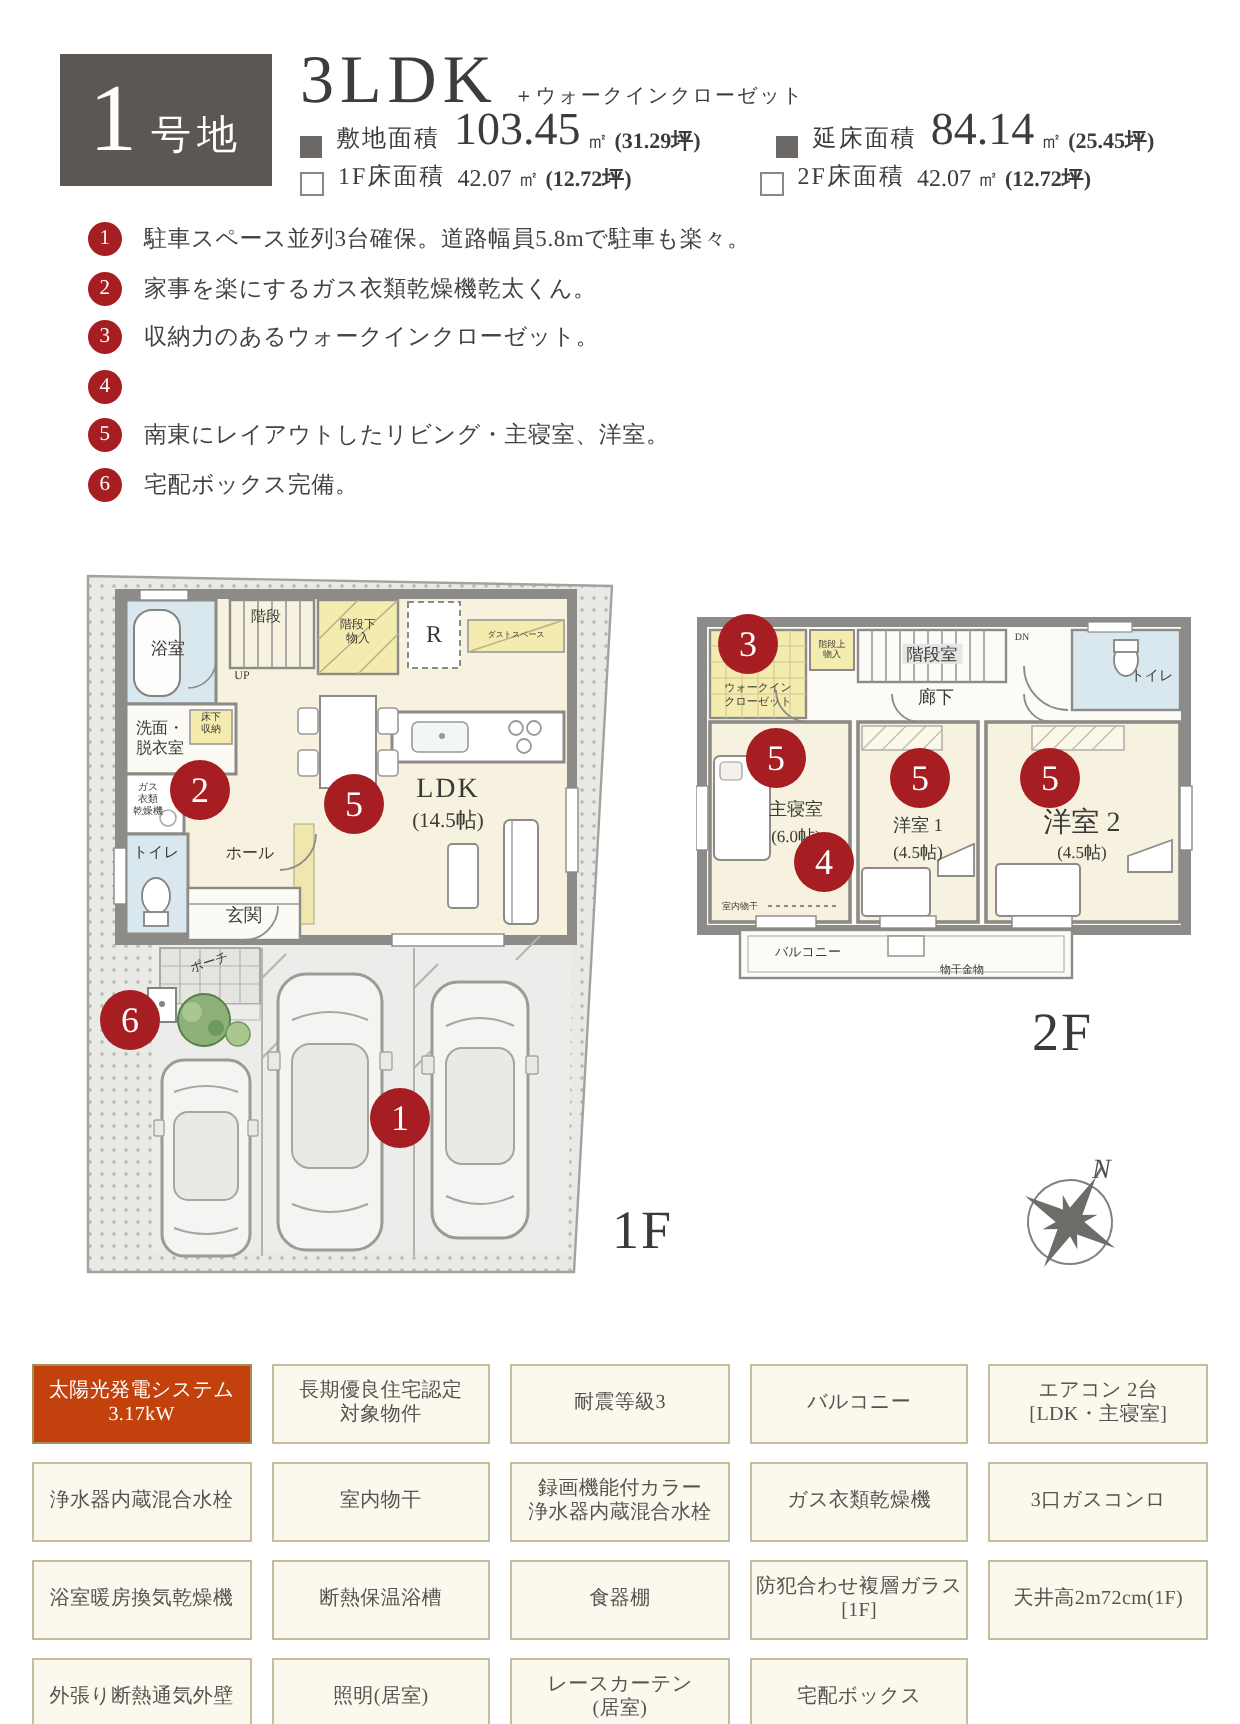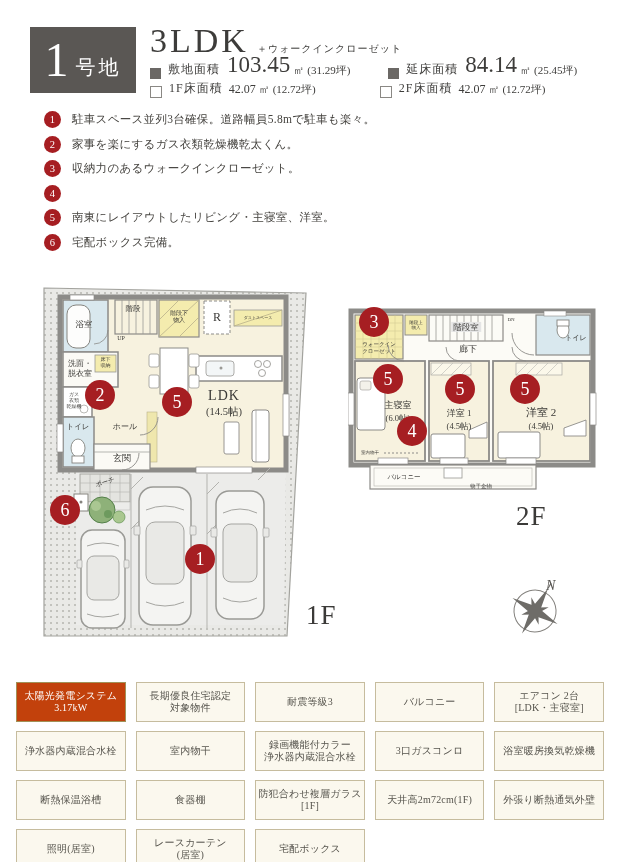--- a/index.html
+++ b/index.html
@@ -18,21 +18,21 @@
   .area-row1{left:150px;top:52px;gap:38px;}
   .area-row2{left:150px;top:80px;gap:64px;}
   .area-item{display:flex;align-items:flex-end;gap:3px;}
   .sq{width:11px;height:11px;display:inline-block;background:#6b6865;margin-right:4px;
       position:relative;top:1px;}
   .sq.outline{background:#fff;border:1px solid #8a8884;width:10px;height:10px;}
   .area-label{font-size:12px;letter-spacing:1px;}
   .v-lg{font-size:23px;margin-left:4px;}
   .v-sm{font-size:12px;margin-left:3px;}
   .unit{font-size:11px;}
-  .tsubo{font-size:11px;}
+  .tsubo{font-size:11px;font-weight:bold;}
 
   
   .features{position:absolute;left:44px;top:111px;display:flex;flex-direction:column;gap:7.5px;}
   .feature{display:flex;align-items:center;gap:11px;font-size:11.5px;color:#45433f;letter-spacing:0.3px;}
   .fbadge{width:17px;height:17px;border-radius:50%;background:#a61e22;color:#fff;flex:none;
           display:flex;align-items:center;justify-content:center;font-size:10.5px;}
 
   
   .plan{position:absolute;}
   #plan1{left:18px;top:284px;width:292px;height:356px;}
@@ -364,21 +364,21 @@
     <div class="plan-label" style="left:68px;top:17px;font-size:4.5px;">階段上
 物入</div>
     <div class="plan-label" style="left:118px;top:19px;font-size:8.5px;background:#e5e5e5;padding:0 2px;">階段室</div>
     <div class="plan-label" style="left:163px;top:12px;font-size:5px;">DN</div>
     <div class="plan-label" style="left:120px;top:41px;font-size:9px;">廊下</div>
     <div class="plan-label" style="left:228px;top:30px;font-size:7px;">トイレ</div>
     <div class="plan-label" style="left:50px;top:97px;font-size:9px;">主寝室</div>
     <div class="plan-label" style="left:50px;top:110px;font-size:8.5px;">(6.0帖)</div>
     <div class="plan-label" style="left:111px;top:105px;font-size:9px;">洋室 1</div>
     <div class="plan-label" style="left:111px;top:118px;font-size:8.5px;">(4.5帖)</div>
-    <div class="plan-label" style="left:193px;top:105px;font-size:11px;">洋室 2</div>
+    <div class="plan-label" style="left:193px;top:105px;font-size:14px;">洋室 2</div>
     <div class="plan-label" style="left:193px;top:118px;font-size:8.5px;">(4.5帖)</div>
     <div class="plan-label" style="left:22px;top:145px;font-size:4.5px;">室内物干</div>
     <div class="plan-label" style="left:56px;top:169px;font-size:6.5px;">バルコニー</div>
     <div class="plan-label" style="left:133px;top:178px;font-size:5.5px;">物干金物</div>
 
     <div class="pbadge" style="left:26px;top:14px;">3</div>
     <div class="pbadge" style="left:40px;top:71px;">5</div>
     <div class="pbadge" style="left:64px;top:123px;">4</div>
     <div class="pbadge" style="left:112px;top:81px;">5</div>
     <div class="pbadge" style="left:177px;top:81px;">5</div>
@@ -401,20 +401,21 @@
     <div class="tag">長期優良住宅認定
 対象物件</div>
     <div class="tag">耐震等級3</div>
     <div class="tag">バルコニー</div>
     <div class="tag">エアコン 2台
 [LDK・主寝室]</div>
     <div class="tag">浄水器内蔵混合水栓</div>
     <div class="tag">室内物干</div>
     <div class="tag">録画機能付カラー
 浄水器内蔵混合水栓</div>
+    <div class="tag">ガス衣類乾燥機</div>
     <div class="tag">3口ガスコンロ</div>
     <div class="tag">浴室暖房換気乾燥機</div>
     <div class="tag">断熱保温浴槽</div>
     <div class="tag">食器棚</div>
     <div class="tag">防犯合わせ複層ガラス
 [1F]</div>
     <div class="tag">天井高2m72cm(1F)</div>
     <div class="tag">外張り断熱通気外壁</div>
     <div class="tag">照明(居室)</div>
     <div class="tag">レースカーテン

